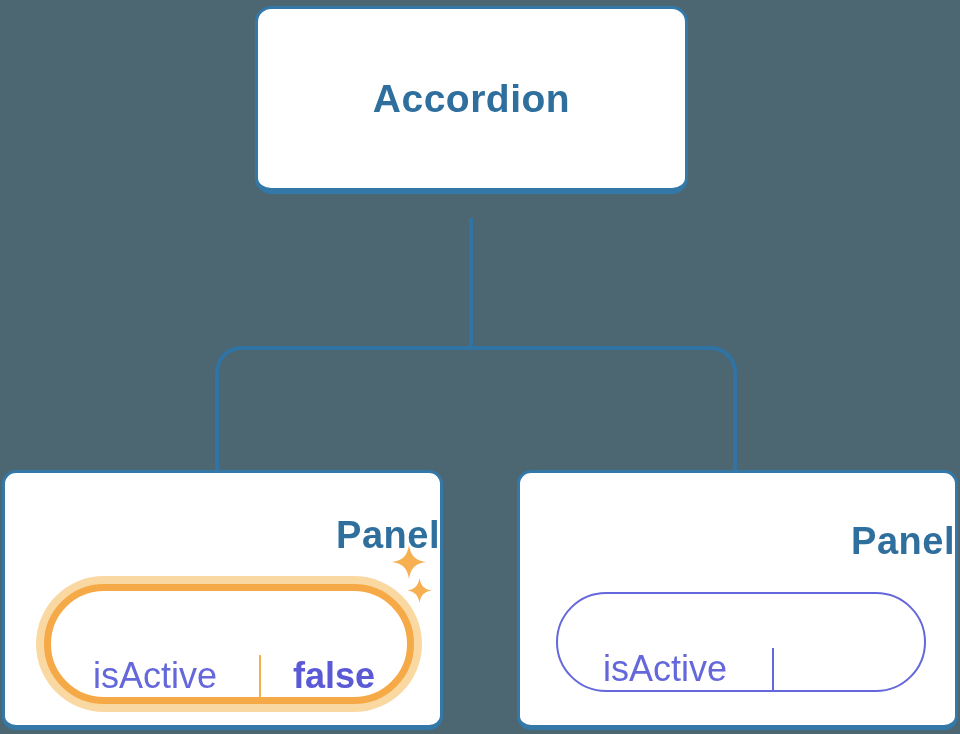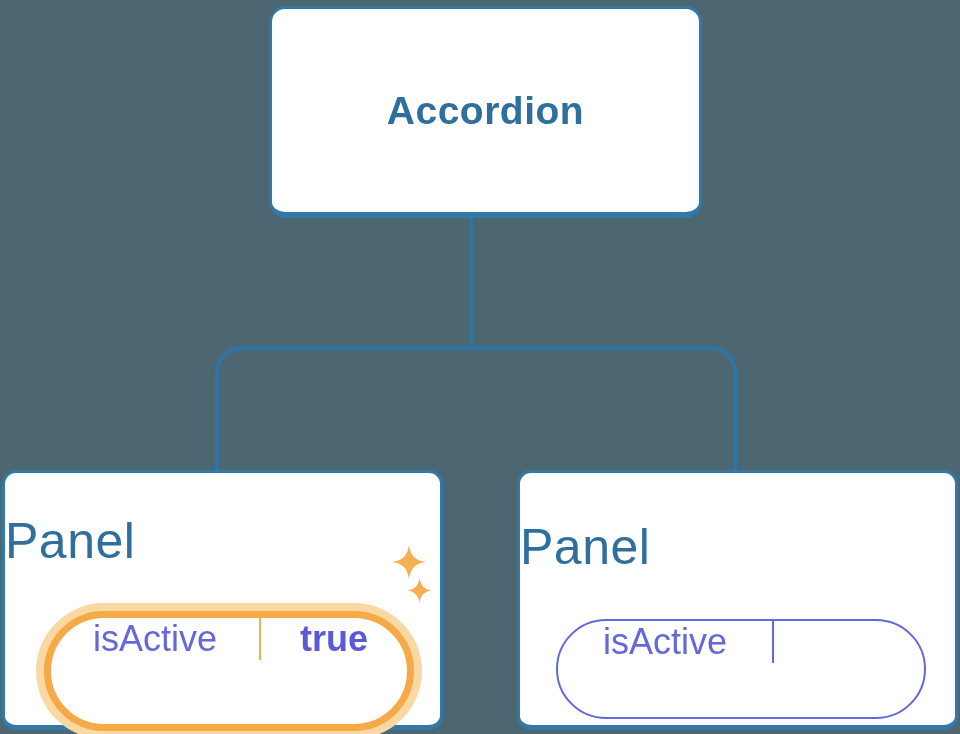--- a/index.html
+++ b/index.html
@@ -12,27 +12,27 @@
     width: 960px;
     height: 734px;
     background: var(--canvas-bg, #4C6772);
     overflow: hidden;
   }
 
   
   .node-root {
     position: absolute;
     left: 255px; top: 6px;
-    width: 433px; height: 212px;
+    width: 433px; height: 188px;
     background: var(--node-bg, #FFFFFF);
     border: 3px solid var(--node-border, #3478A8);
     border-bottom-width: 6px;
     border-radius: 16px;
     box-sizing: border-box;
-    display: flex; align-items: center; justify-content: center; margin-left: 14px;
+    display: flex; align-items: center; justify-content: center;
   }
   .node-title {
     color: var(--node-text, #2F6F9E);
     font-size: 39px;
     font-weight: 700;
     letter-spacing: 0.5px;
   }
 
   
   .stem {
@@ -60,38 +60,37 @@
     border: 3px solid var(--node-border, #3478A8);
     border-bottom-width: 5px;
     border-radius: 14px;
     box-sizing: border-box;
   }
   .panel-left  { left: 2px; }
   .panel-right { left: 517px; }
   .panel-title {
     position: absolute;
     left: 0; width: 100%;
-    text-align: left;
+    text-align: right;
     color: var(--node-text, #2F6F9E);
-    font-size: 50px;
-    font-weight: 400;
+    font-size: 38px;
+    font-weight: 700;
     line-height: 1;
     letter-spacing: 0.5px;
   }
   .panel-left  .panel-title { top: 43px; }
   .panel-right .panel-title { top: 49px; }
 
   
   .pill {
     position: absolute;
     box-sizing: border-box;
     display: flex;
-    align-items: flex-start;
+    align-items: flex-end;
     background: #FFFFFF;
-    margin-top: 27px;
   }
   .pill-active {
     left: 39px; top: 111px;
     width: 370px; height: 120px;
     border: 7px solid var(--highlight-orange, #F6A947);
     border-radius: 70px;
     box-shadow: 0 0 0 8px var(--highlight-glow, #FAD8A2);
   }
   .pill-inactive {
     left: 36px; top: 119px;
@@ -134,21 +133,21 @@
     <span class="node-title">Accordion</span>
   </div>
 
   <div class="stem"></div>
   <div class="branches"></div>
 
   <div class="panel panel-left">
     <div class="panel-title">Panel</div>
     <div class="pill pill-active">
       <div class="cell cell-key">isActive</div>
-      <div class="cell cell-value bold">true</div>
+      <div class="cell cell-value bold">false</div>
     </div>
   </div>
 
   <div class="sparkle sparkle-big">
     <svg viewBox="0 0 24 24" aria-hidden="true">
       <path d="M12 0 C13.2 7.6 16.4 10.8 24 12 C16.4 13.2 13.2 16.4 12 24 C10.8 16.4 7.6 13.2 0 12 C7.6 10.8 10.8 7.6 12 0 Z" fill="#F6B052"></path>
     </svg>
   </div>
   <div class="sparkle sparkle-small">
     <svg viewBox="0 0 24 24" aria-hidden="true">

